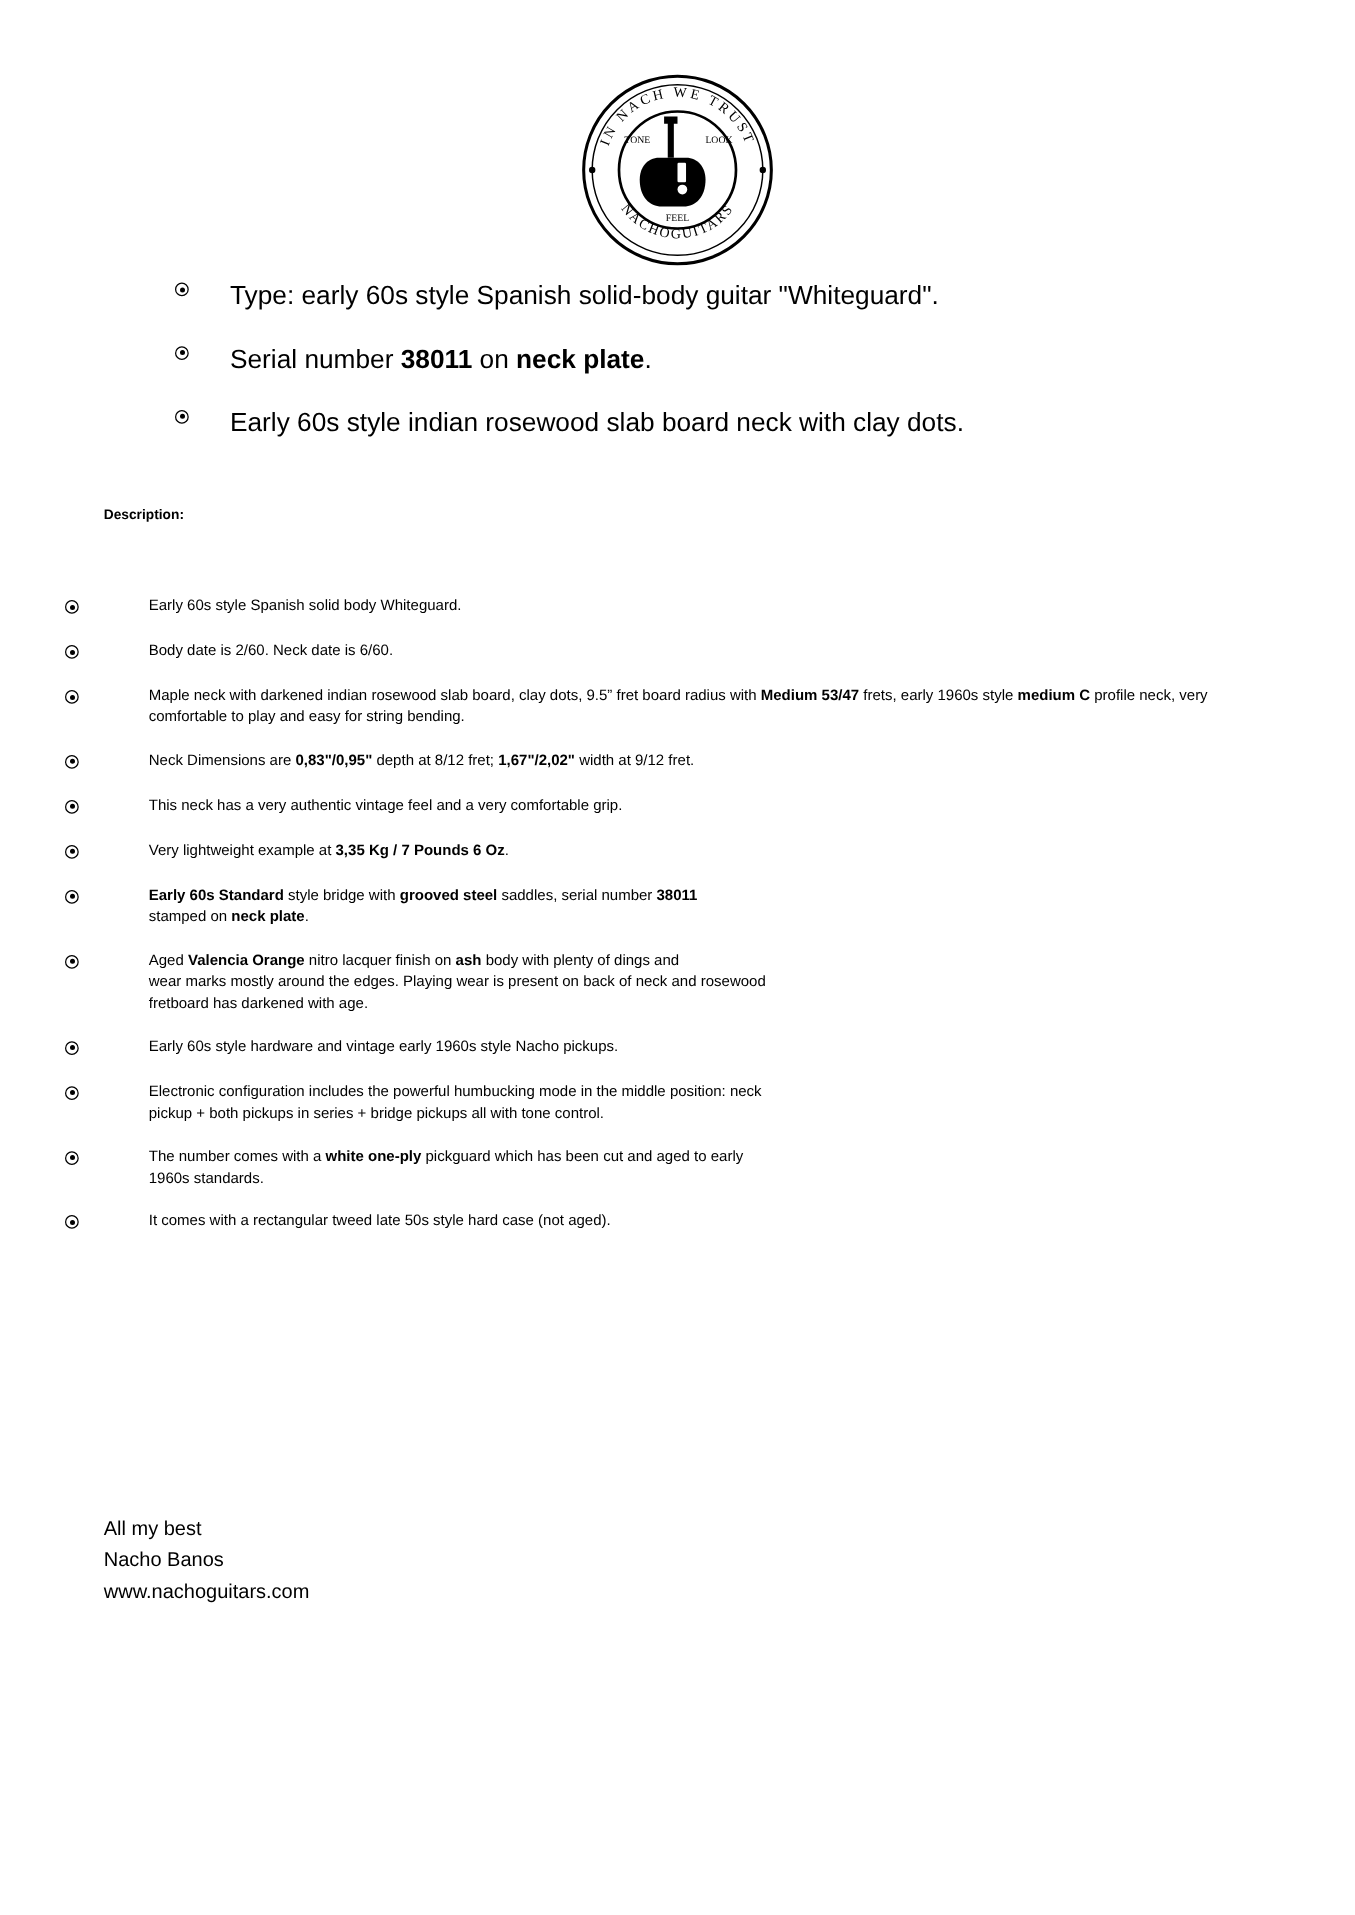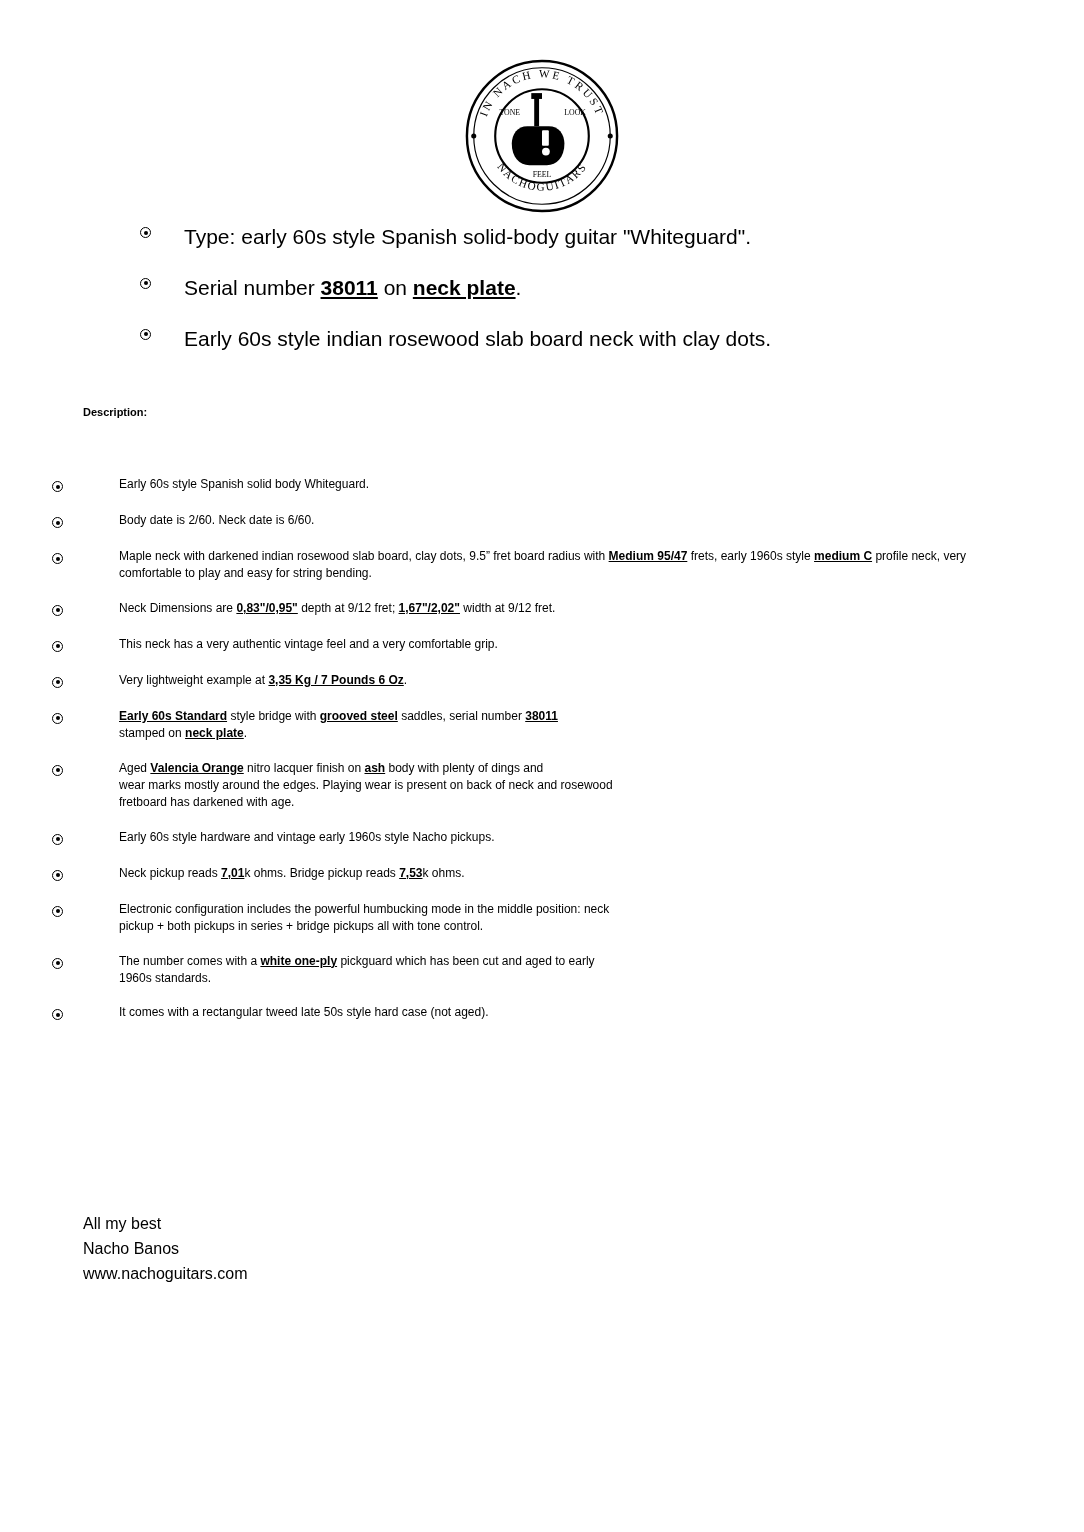--- a/index.html
+++ b/index.html
@@ -111,21 +111,21 @@
     width: 12px;
     margin-right: 19px;
     padding-top: 3px;
   }
   .desc-list .bullet-row .txt {
     font-size: 12px;
     line-height: 1.45;
     margin-left: 36px;
   }
 
-  b, strong { font-weight: bold; text-decoration: underline; }
+  b, strong { font-weight: bold; }
 
   
   .signature {
     position: absolute;
     left: 83px;
     top: 1212px;
     font-size: 16px;
     line-height: 1.55;
   }
   .signature div { white-space: pre; }
@@ -193,49 +193,45 @@
       <div class="bullet-row">
         <span class="mark"><span class="glyph"></span></span>
         <span class="txt"><span>Early 60s style Spanish solid body Whiteguard.</span></span>
       </div>
       <div class="bullet-row">
         <span class="mark"><span class="glyph"></span></span>
         <span class="txt"><span>Body date is  2/60. Neck date is 6/60.</span></span>
       </div>
       <div class="bullet-row">
         <span class="mark"><span class="glyph"></span></span>
-        <span class="txt"><span>Maple neck with darkened indian rosewood slab board, clay dots, 9.5” fret board radius with </span><b>Medium 95/47</b><span> frets, early 1960s style </span><b>medium C</b><span> profile neck, very comfortable to play and easy for string bending.</span></span>
-      </div>
-      <div class="bullet-row">
-        <span class="mark"><span class="glyph"></span></span>
-        <span class="txt"><span>Neck Dimensions are </span><b>0,83"/0,95"</b><span> depth at 9/12 fret; </span><b>1,67"/2,02"</b><span> width at 9/12 fret.</span></span>
+        <span class="txt"><span>Maple neck with darkened indian rosewood slab board, clay dots, 9.5” fret board radius with </span><b>Medium 53/47</b><span> frets, early 1960s style </span><b>medium C</b><span> profile neck, very comfortable to play and easy for string bending.</span></span>
+      </div>
+      <div class="bullet-row">
+        <span class="mark"><span class="glyph"></span></span>
+        <span class="txt"><span>Neck Dimensions are </span><b>0,83"/0,95"</b><span> depth at 8/12 fret; </span><b>1,67"/2,02"</b><span> width at 9/12 fret.</span></span>
       </div>
       <div class="bullet-row">
         <span class="mark"><span class="glyph"></span></span>
         <span class="txt"><span>This neck has a very authentic vintage feel and a very comfortable grip.</span></span>
       </div>
       <div class="bullet-row">
         <span class="mark"><span class="glyph"></span></span>
         <span class="txt"><span>Very lightweight example at </span><b>3,35 Kg / 7 Pounds 6 Oz</b><span>.</span></span>
       </div>
       <div class="bullet-row">
         <span class="mark"><span class="glyph"></span></span>
         <span class="txt"><b>Early 60s Standard</b><span> style bridge with </span><b>grooved steel</b><span> saddles, serial number </span><b>38011</b><span></span><br><span>stamped on </span><b>neck plate</b><span>.</span></span>
       </div>
       <div class="bullet-row">
         <span class="mark"><span class="glyph"></span></span>
         <span class="txt"><span>Aged </span><b>Valencia Orange</b><span> nitro lacquer finish on </span><b>ash</b><span> body with plenty of dings and</span><br><span>wear marks mostly around the edges. Playing wear is present on back of neck and rosewood</span><br><span>fretboard has darkened with age.</span></span>
       </div>
       <div class="bullet-row">
         <span class="mark"><span class="glyph"></span></span>
         <span class="txt"><span>Early 60s style hardware and vintage early 1960s style Nacho pickups.</span></span>
-      </div>
-      <div class="bullet-row">
-        <span class="mark"><span class="glyph"></span></span>
-        <span class="txt"><span>Neck pickup reads </span><b>7,01</b><span>k ohms. Bridge pickup reads </span><b>7,53</b><span>k ohms.</span></span>
       </div>
       <div class="bullet-row">
         <span class="mark"><span class="glyph"></span></span>
         <span class="txt"><span>Electronic configuration includes the powerful humbucking mode in the middle position: neck</span><br><span>pickup + both pickups in series + bridge pickups all with tone control.</span></span>
       </div>
       <div class="bullet-row">
         <span class="mark"><span class="glyph"></span></span>
         <span class="txt"><span>The number comes with a </span><b>white one-ply</b><span> pickguard which has been cut and aged to early</span><br><span>1960s standards.</span></span>
       </div>
       <div class="bullet-row">

